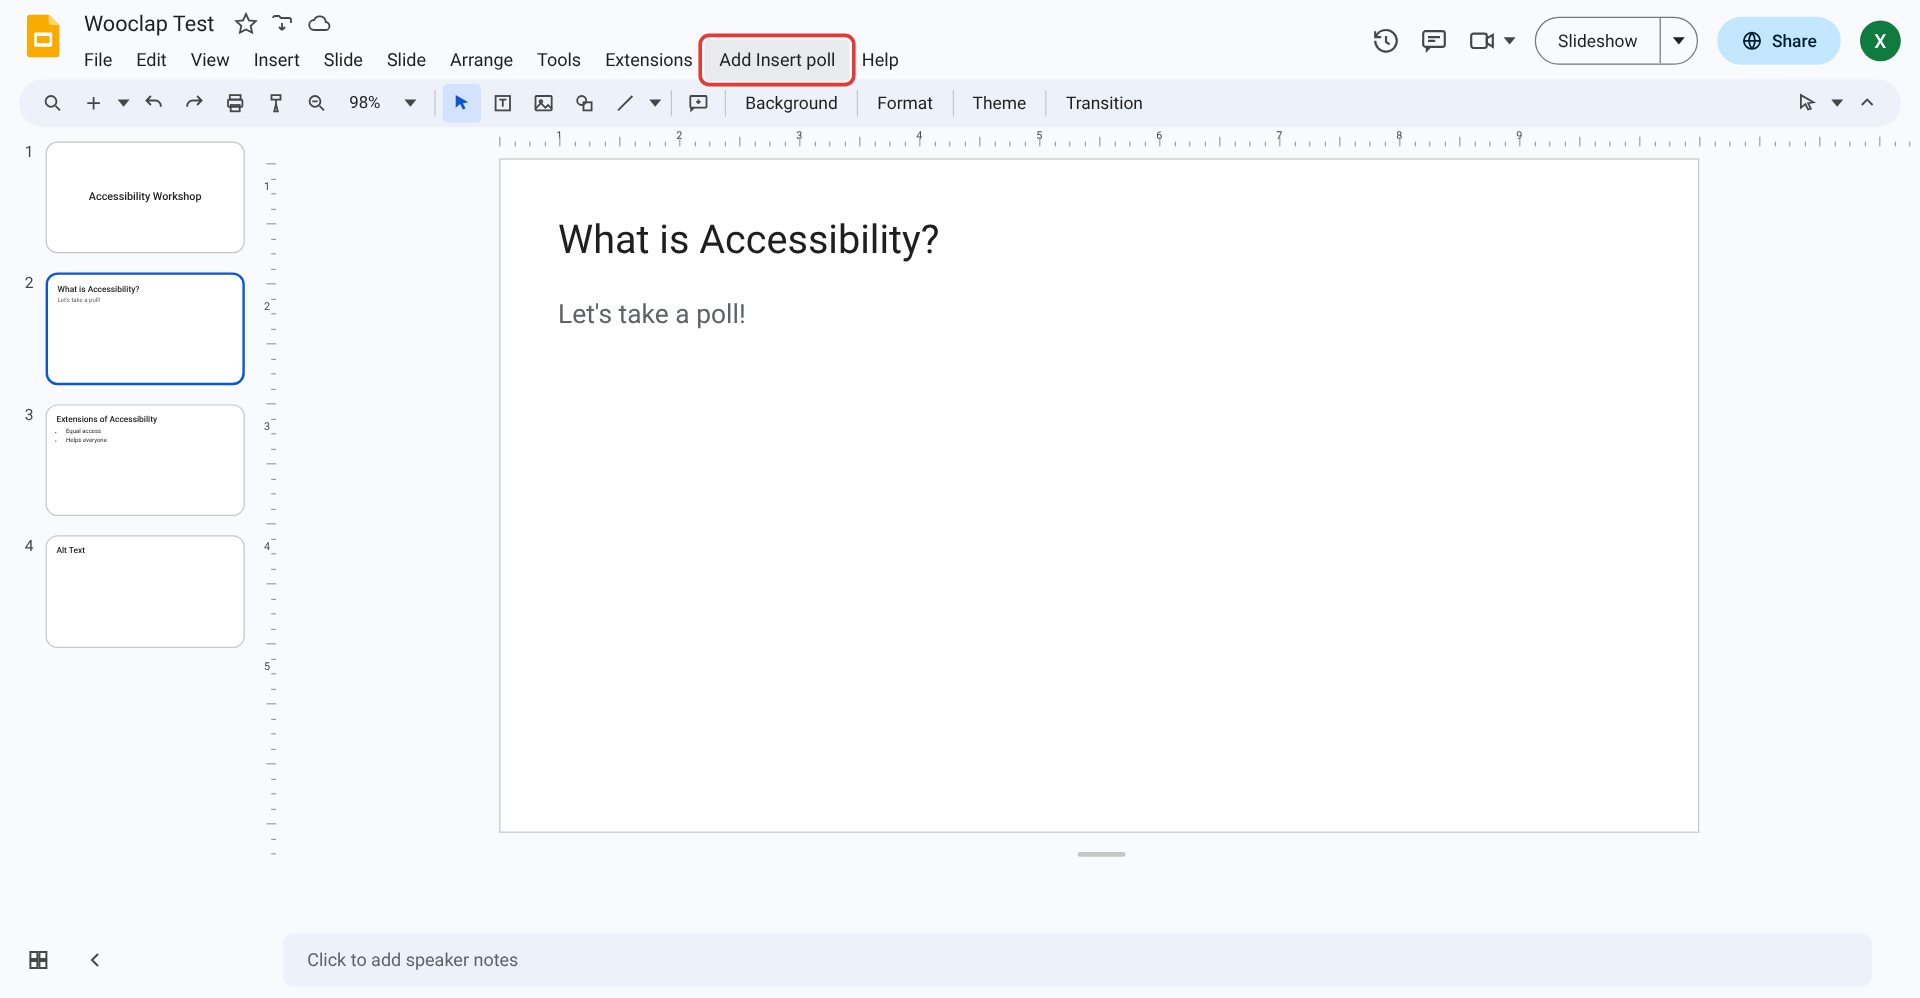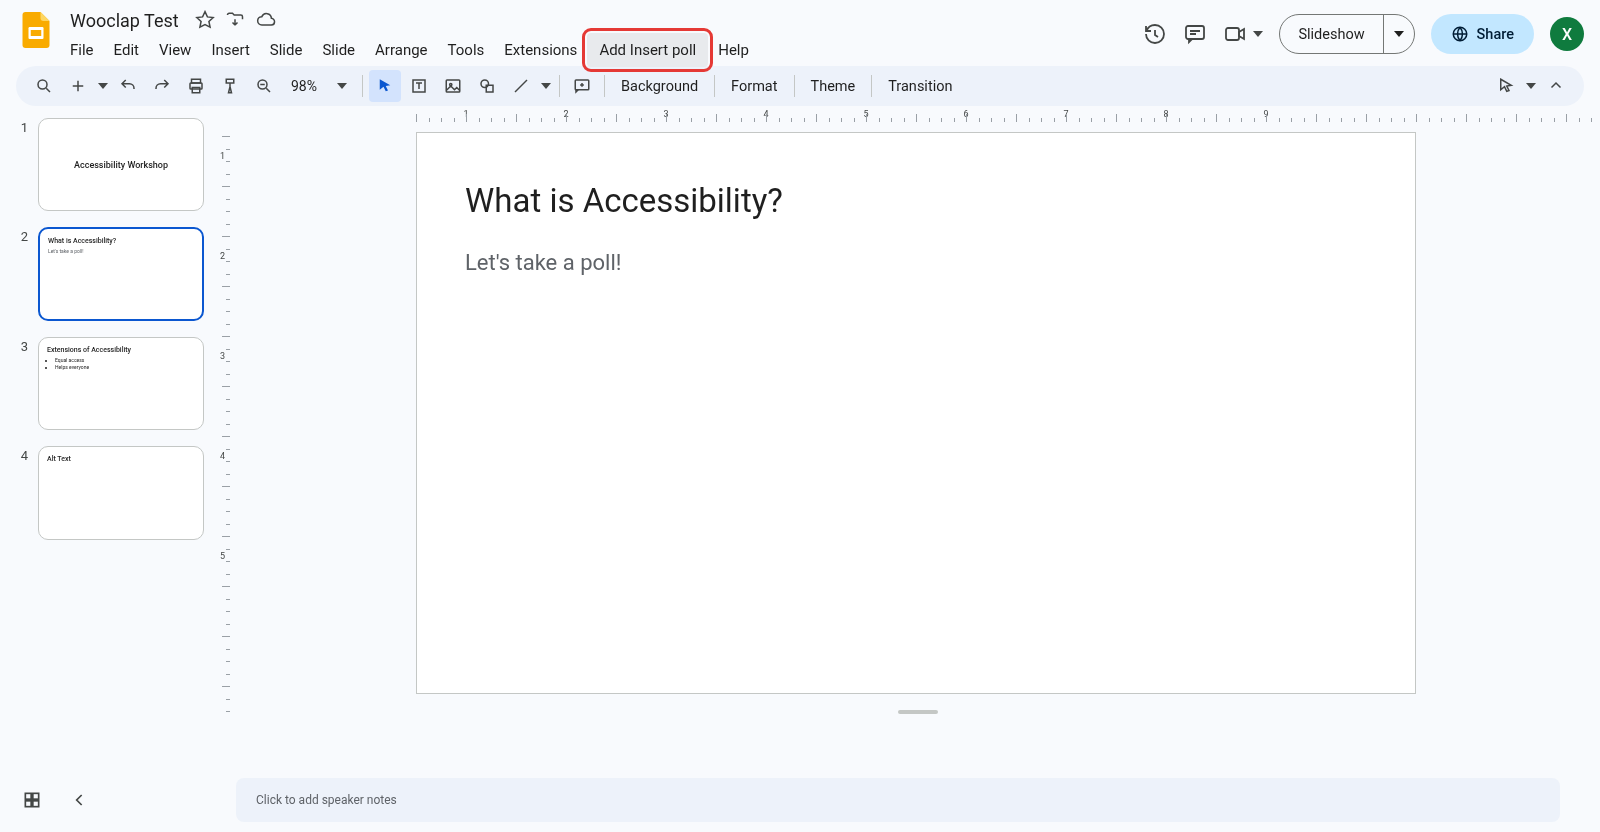--- a/index.html
+++ b/index.html
@@ -61,21 +61,21 @@
   .ruler-h .rnum { position:absolute; top:3px; transform: translateX(-50%);}
   .rtick { position:absolute; background:#9aa0a6;}
   .slide-canvas { background: #fff; border: 1px solid #c4c7c5; width: 1000px; height: 562px; margin-left: 180px; margin-top: 6px; padding: 48px 48px; }
   .slide-title { font-size: 33px; color: #1f1f1f; margin-bottom: 30px; font-weight: 400;}
   .slide-body { font-size: 22px; color: #5f6368; }
   .drag-handle { width:40px; height:4px; background:#c4c7c5; border-radius:2px; margin: 16px auto 0; cursor: ns-resize;}
   
   
   .notes-bar { position: absolute; bottom: 0; left: 0; right: 0; height: 64px; display: flex; align-items: center; padding: 0 20px; gap: 24px; }
   .notes-icon { width: 24px; height: 24px; color: #444746; cursor:pointer; display:flex; align-items:center; justify-content:center;}
-  .notes-input { flex: 1; background: #edf2fa; border-radius: 8px; height: 44px; display: flex; align-items: center; padding: 0 20px; color: #5f6368; font-size: 12px; margin-left: 120px; margin-right: 20px; cursor:text;}
+  .notes-input { flex: 1; background: #edf2fa; border-radius: 8px; height: 44px; display: flex; align-items: center; padding: 0 20px; color: #5f6368; font-size: 15px; margin-left: 120px; margin-right: 20px; cursor:text;}
   
   svg { display: block; }
 </style>
 </head>
 <body>
 
 <div class="header">
   <div class="logo">
     <svg viewBox="0 0 36 48">
         <path fill="#f9ab00" d="M4 0h20l12 12v32a4 4 0 0 1-4 4H4a4 4 0 0 1-4-4V4a4 4 0 0 1 4-4z"></path>

